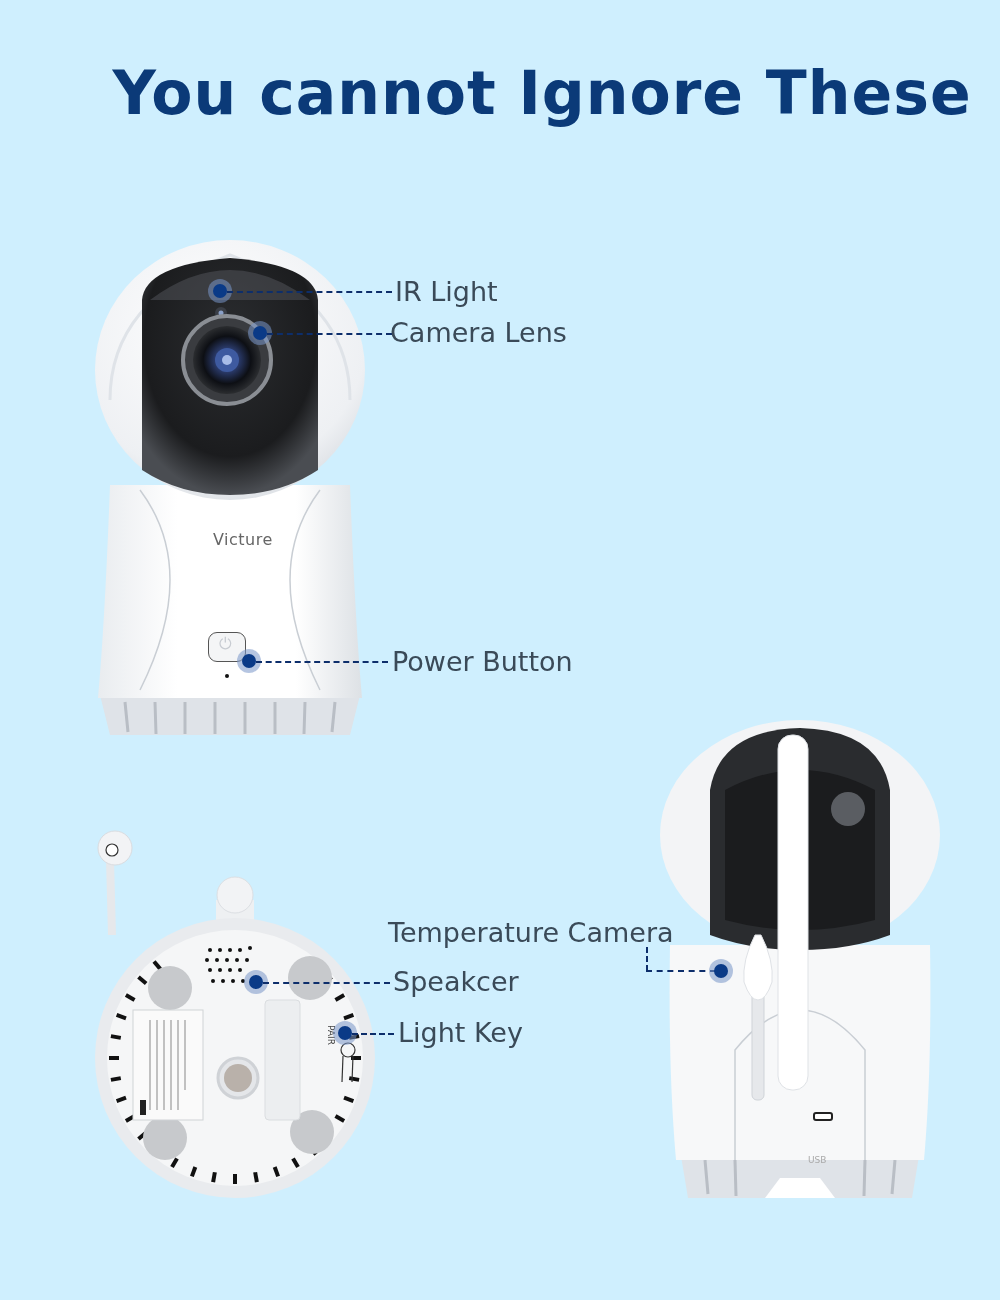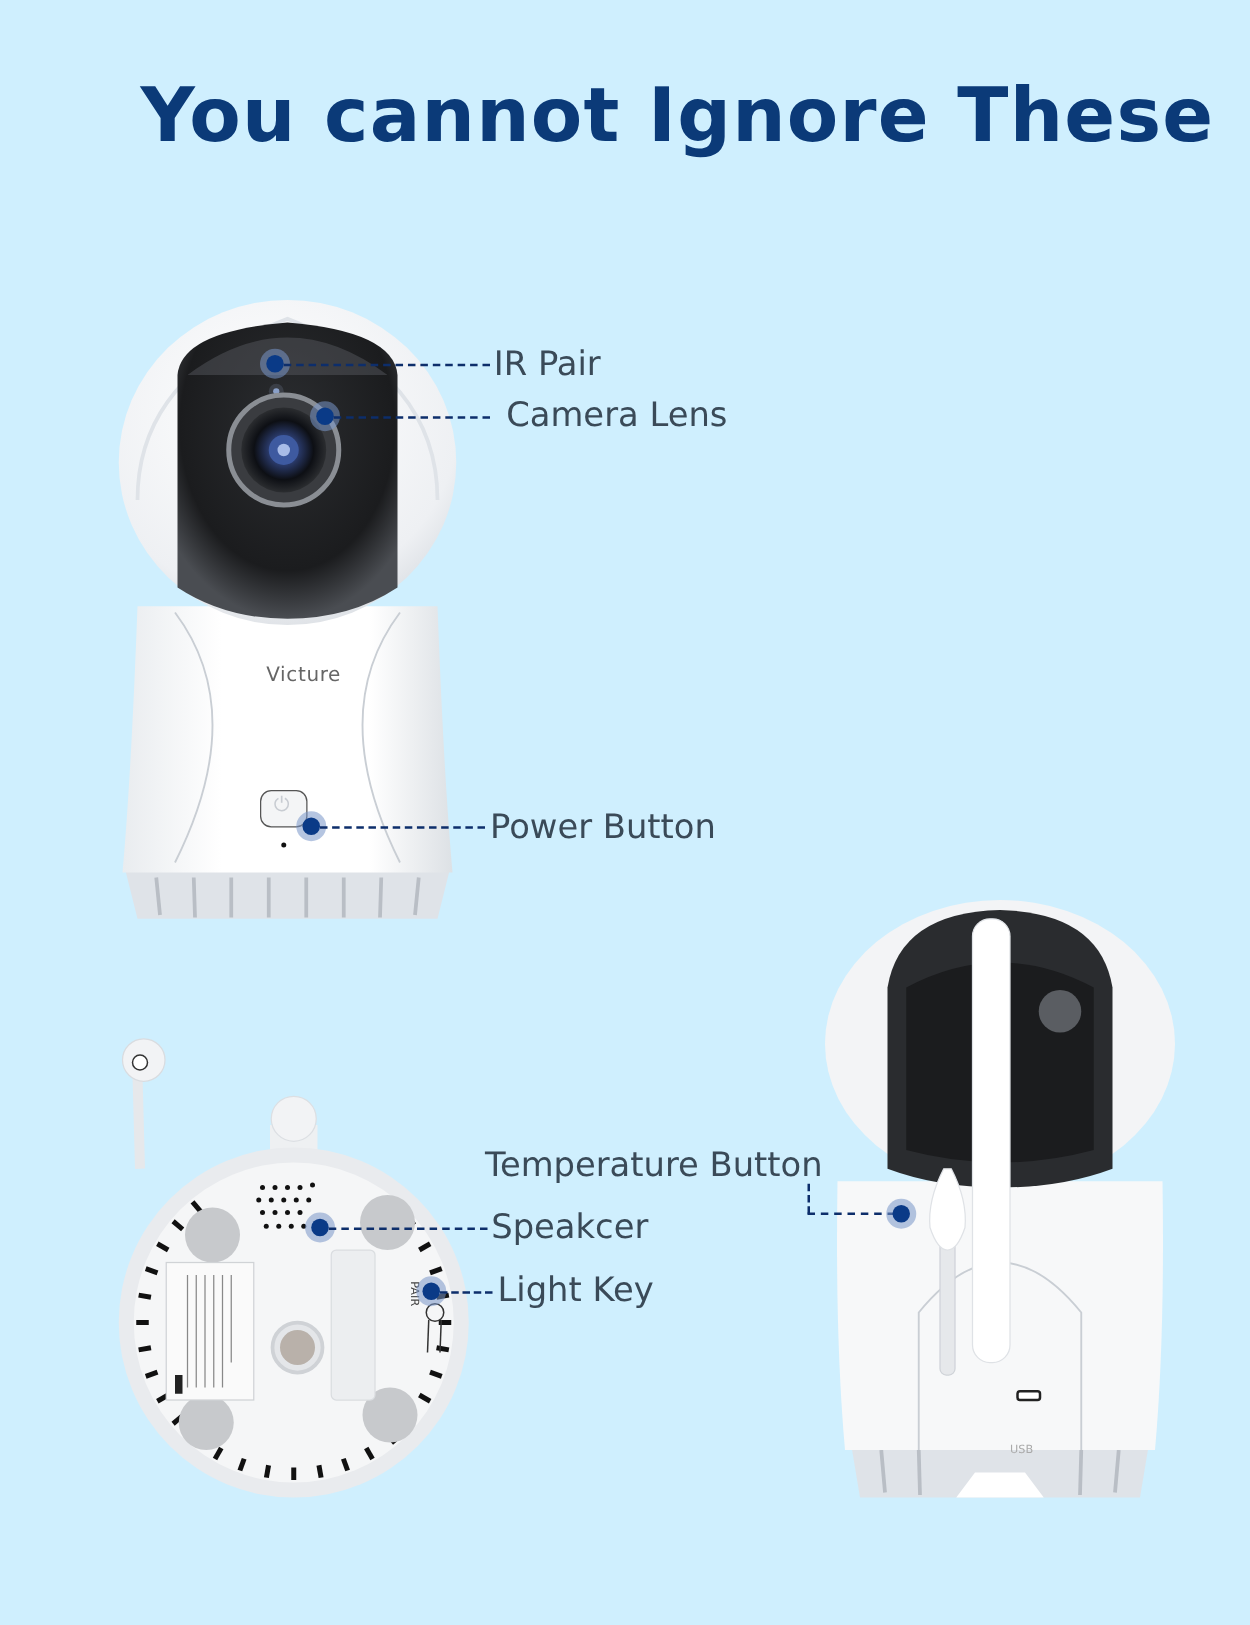--- a/index.html
+++ b/index.html
@@ -82,25 +82,25 @@
 </svg>
 <div class="brand" style="left:197px; top:530px;margin-left:16px;">Victure</div>
 
 <div style="position:absolute; left:208px; top:632px; width:36px; height:28px; border:1.5px solid #555; border-radius:9px; background:#f4f5f6;">
   <span style="position:absolute; left:10px; top:3px; font-size:16px; color:#c8ccd2; line-height:1;">⏻</span>
 </div>
 <div style="position:absolute; left:225px; top:674px; width:4px; height:4px; border-radius:50%; background:#111;"></div>
 
 <div class="dot" style="left:213px; top:284px;"></div>
 <div class="leader" style="left:227px; top:291px; width:165px;"></div>
-<div class="callout-label" style="left:395px; top:278px;">IR Pair</div>
+<div class="callout-label" style="left:395px; top:278px;">IR Light</div>
 
 <div class="dot" style="left:253px; top:326px;"></div>
 <div class="leader" style="left:267px; top:333px; width:125px;"></div>
-<div class="callout-label" style="left:405px; top:319px;">Camera Lens</div>
+<div class="callout-label" style="left:390px; top:319px;">Camera Lens</div>
 
 <div class="dot" style="left:242px; top:654px;"></div>
 <div class="leader" style="left:256px; top:661px; width:132px;"></div>
 <div class="callout-label" style="left:392px; top:648px;">Power Button</div>
 
 <svg class="device" style="left:90px; top:820px;" width="290" height="380" viewBox="0 0 290 380">
 
   <path d="M20 40 L22 115" stroke="#e6e8eb" stroke-width="8" fill="none"></path>
   <circle cx="25" cy="28" r="17" fill="#f2f3f5" stroke="#d9dce0"></circle>
   <circle cx="22" cy="30" r="6" fill="#fff" stroke="#333" stroke-width="1.2"></circle>
@@ -220,16 +220,16 @@
   <rect x="128" y="15" width="30" height="355" rx="14" fill="#ffffff" stroke="#dfe2e6"></rect>
 
   <rect x="102" y="270" width="12" height="110" rx="5" fill="#e6e8eb" stroke="#cfd3d8"></rect>
   <path d="M105 215 Q92 240 94 262 Q100 280 108 280 Q116 280 122 262 Q124 240 111 215 Z" fill="#ffffff" stroke="#dfe2e6"></path>
 
   <rect x="164" y="393" width="18" height="7" rx="2" fill="#fff" stroke="#222" stroke-width="2"></rect>
 </svg>
 <div class="usb" style="left:808px; top:1127px;margin-top:28px;">USB</div>
 <div style="position:absolute; left:812px; top:1111px; width:20px; height:9px;"></div>
 
-<div class="callout-label" style="left:388px; top:919px;">Temperature Button</div>
+<div class="callout-label" style="left:388px; top:919px;">Temperature Camera</div>
 <div class="leader-v" style="left:646px; top:947px; height:24px;"></div>
 <div class="leader" style="left:646px; top:970px; width:70px;"></div>
 <div class="dot" style="left:714px; top:964px;"></div>
 
 </body></html>

